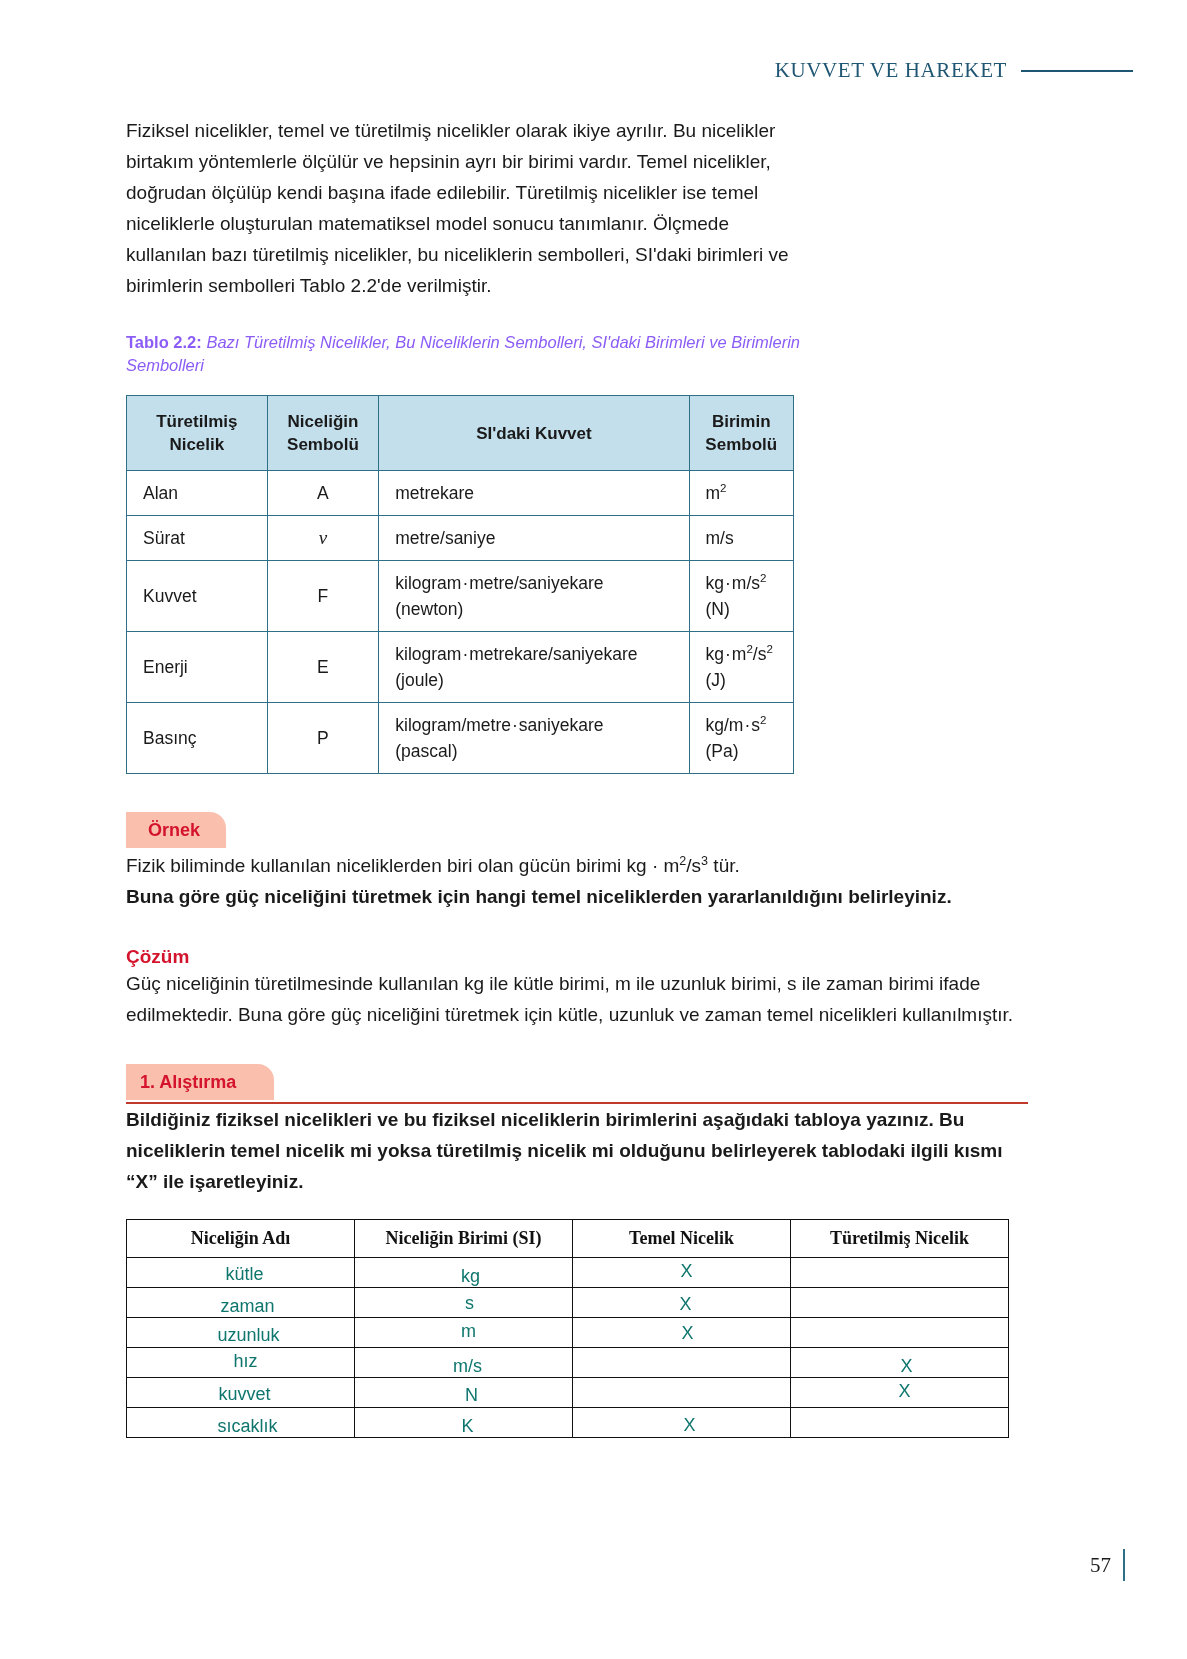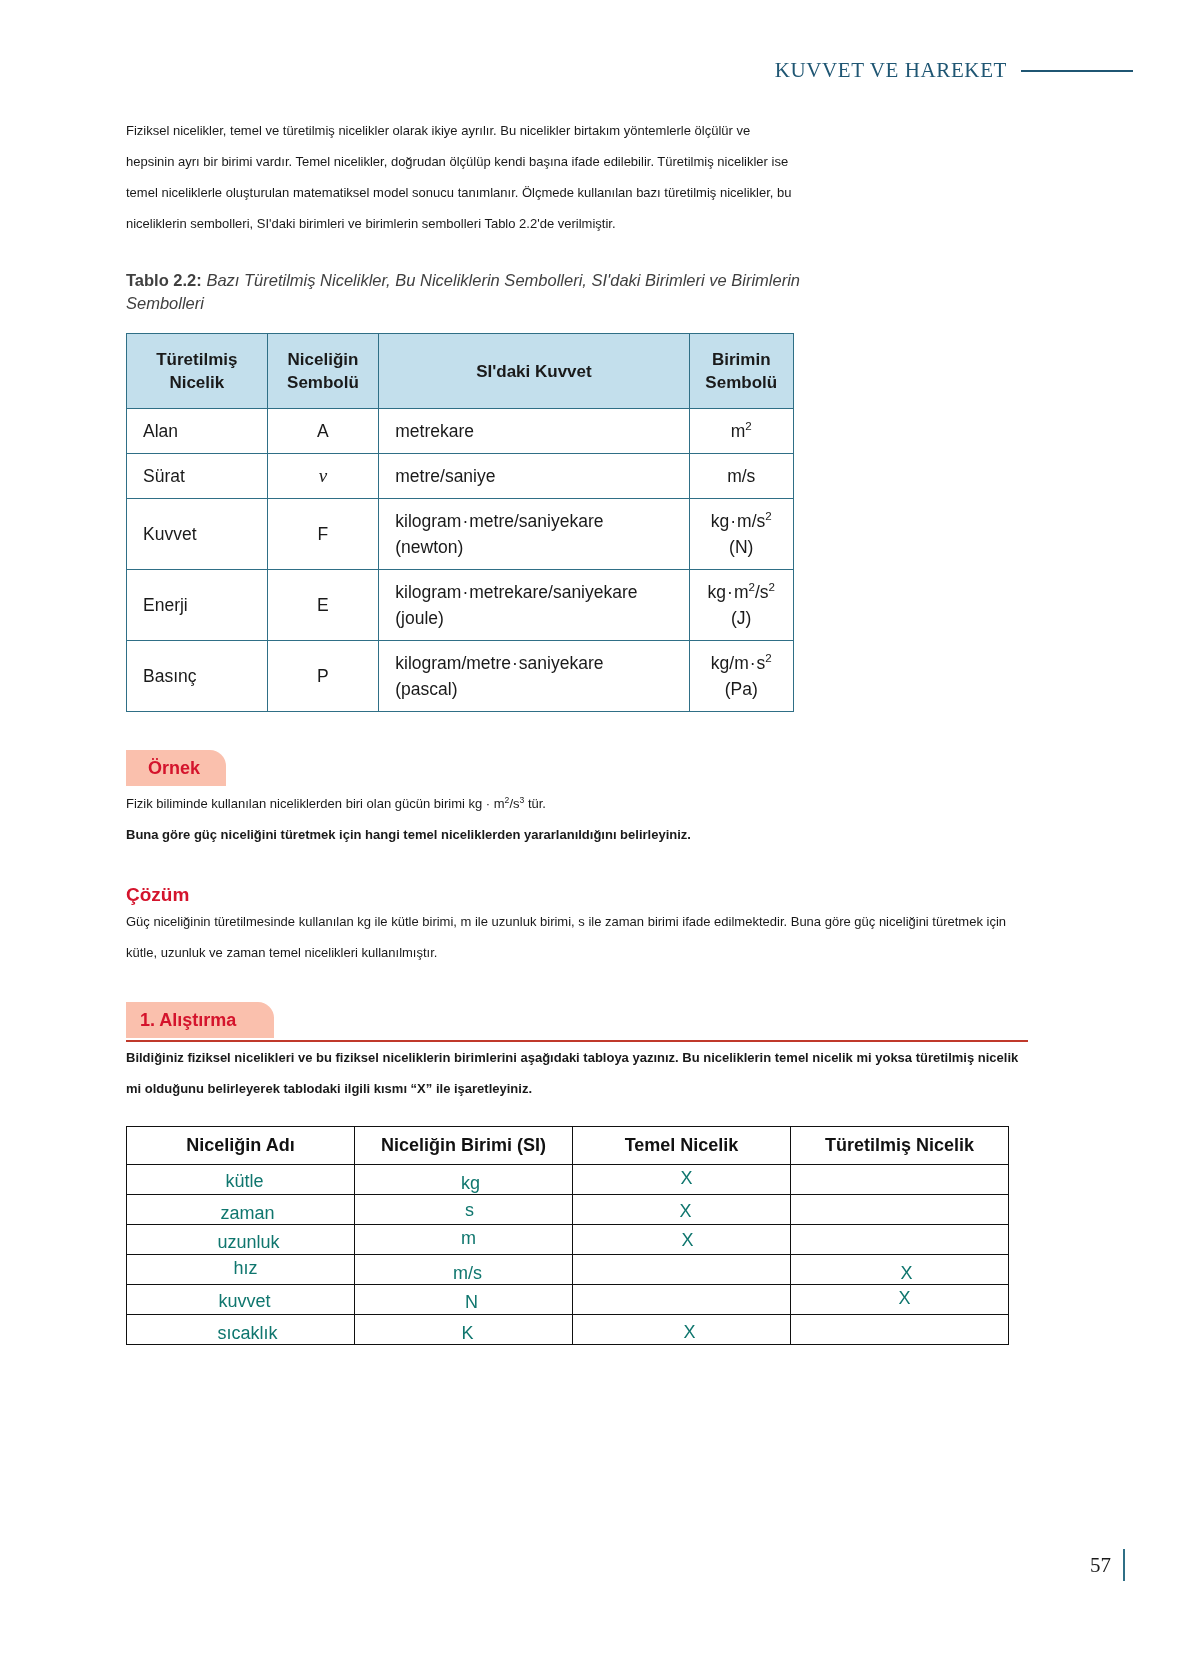--- a/index.html
+++ b/index.html
@@ -38,35 +38,35 @@
 
   
   .content {
     position: absolute;
     left: 126px;
     top: 115px;
     width: 902px;
   }
 
   p.body-text {
-    font-size: 13px;
+    font-size: 19px;
     line-height: 31px;
     margin: 0;
     text-align: left;
     color: #1a1a1a;
   }
   .intro { width: 672px; }
 
   .caption {
     font-size: 16.5px;
     line-height: 23px;
     font-style: italic;
     margin: 30px 0 0 0;
     width: 690px;
-    color: #404040;
+    color: #8b5cf6;
   }
   .caption b { font-style: normal; font-weight: bold; }
 
   
   table.t-units {
     border-collapse: collapse;
     width: 668px;
     margin-top: 18px;
     table-layout: fixed;
   }
@@ -82,21 +82,21 @@
     font-weight: bold;
     text-align: center;
     line-height: 23px;
     padding: 14px 4px;
     font-size: 17px;
   }
   table.t-units tbody td { padding: 9px 16px; line-height: 26px; }
   table.t-units tbody td.c-name  { width: 136px; text-align: left; }
   table.t-units tbody td.c-sym   { width: 108px; text-align: center; }
   table.t-units tbody td.c-unit  { width: 300px; text-align: left; }
-  table.t-units tbody td.c-usym  { width: 124px; text-align: center; }
+  table.t-units tbody td.c-usym  { width: 124px; text-align: left; }
   .ital { font-family: "Liberation Serif", serif; font-style: italic; font-size: 19px; }
   sup { font-size: 0.66em; vertical-align: super; line-height: 0; }
   .dot { padding: 0 1px; }
 
   
   .badge-row { margin-top: 38px; position: relative; height: 38px; }
   .badge {
     display: inline-block;
     background: #fac0ad;
     color: #d4142c;
@@ -142,20 +142,21 @@
   table.t-exercise td {
     border: 1.5px solid #111111;
   }
   table.t-exercise thead th {
     font-weight: bold;
     font-size: 18px;
     text-align: center;
     padding: 8px 4px;
     background: #ffffff;
     color: #111;
+    font-family: Liberation Serif, serif;
   }
   table.t-exercise tbody td {
     height: 30px;
     text-align: center;
     color: #ee2222;
     font-size: 18px;
     padding: 2px 4px;
   }
   table.t-exercise col.c1 { width: 228px; }
   table.t-exercise col.c2 { width: 218px; }

